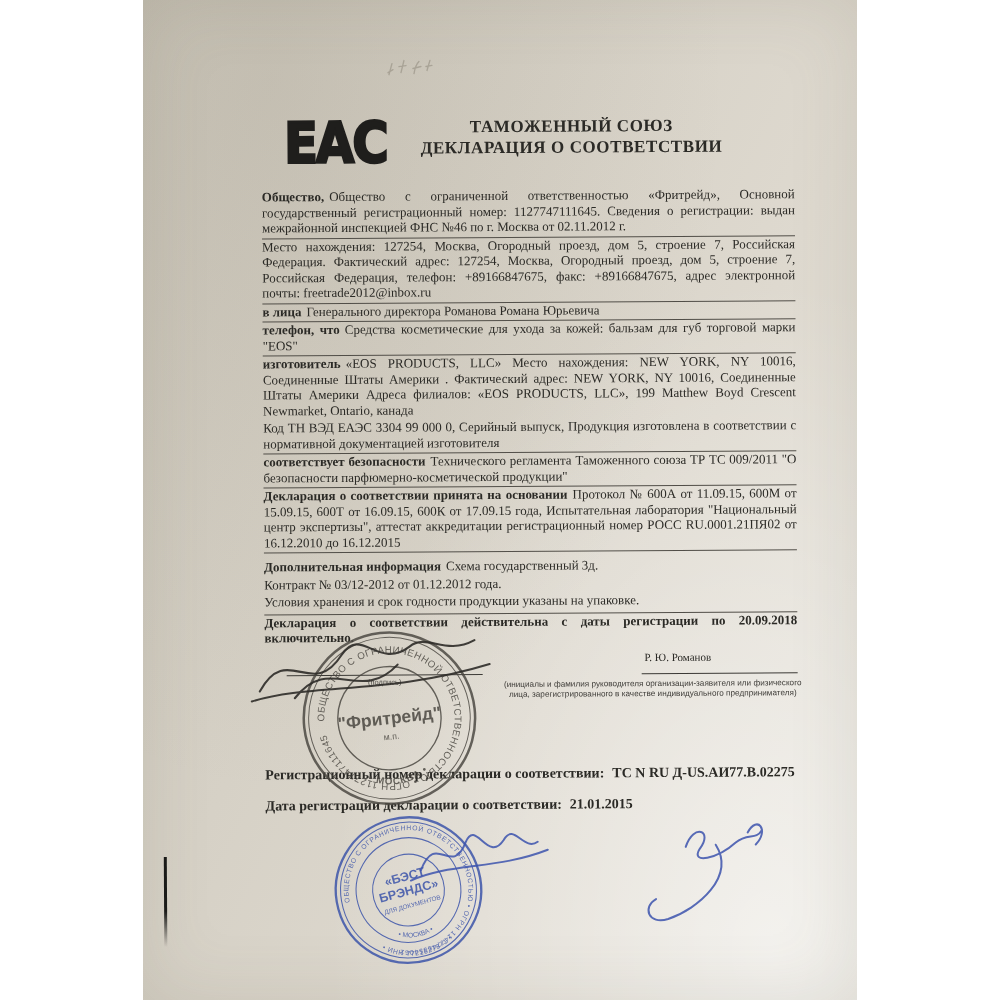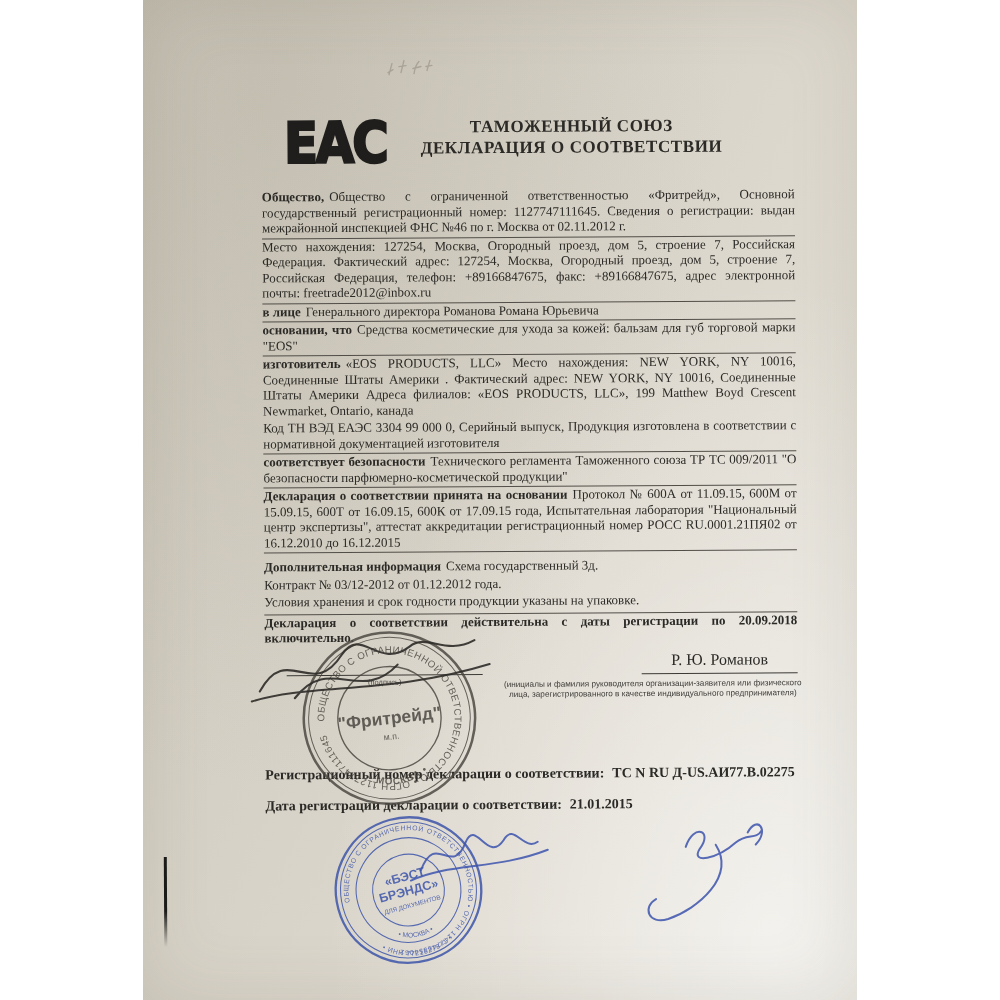--- a/index.html
+++ b/index.html
@@ -22,21 +22,21 @@
   .col{position:absolute;left:120px;top:188px;width:533px;font-size:13px;line-height:15.5px;}
   .col p{margin:0;padding:0 0 2px 0;text-align:justify;}
   .rule{border-bottom:1px solid #514e48;}
   .lead{font-weight:bold;margin-right:5px;}
   .mt8{margin-top:8px;} .mt10{margin-top:10px;} .mt6{margin-top:6px;} .mt2{margin-top:2px;}
   .grp{border-bottom:1px solid #514e48;padding-bottom:2px;}
   .bold{font-weight:bold;}
 
   .sigline{position:absolute;border-top:1.2px solid #3c3a36;}
   .cap{position:absolute;font-family:"Liberation Sans",sans-serif;font-size:7.5px;color:#4c4a45;}
-  .signer-name{position:absolute;left:500px;top:652px;width:150px;text-align:center;font-size:16px;}
+  .signer-name{position:absolute;left:500px;top:652px;width:150px;text-align:left;font-size:11px;}
   .signer-note{position:absolute;left:352px;top:680px;width:312px;text-align:center;
                font-family:"Liberation Sans",sans-serif;font-size:8.2px;line-height:10px;color:#3e3c38;}
 
   .regline{position:absolute;left:120px;font-weight:bold;font-size:14px;}
   .regline .val{margin-left:8px;}
 
   .stamp1{position:absolute;left:152px;top:625px;width:185px;height:185px;
           transform:rotate(-6deg);opacity:.82;}
   .stamp2{position:absolute;left:185px;top:812px;width:155px;height:155px;
           transform:rotate(-15deg);opacity:.85;}
@@ -67,22 +67,22 @@
       <div class="eac">EAC</div>
 
       <div class="title">
         <div>ТАМОЖЕННЫЙ СОЮЗ</div>
         <div>ДЕКЛАРАЦИЯ О СООТВЕТСТВИИ</div>
       </div>
 
       <div class="col">
         <p class="rule"><span class="lead">Общество,</span><span>Общество с ограниченной ответственностью «Фритрейд», Основной государственный регистрационный номер: 1127747111645. Сведения о регистрации: выдан межрайонной инспекцией ФНС №46 по г. Москва от 02.11.2012 г.</span></p>
         <p class="rule"><span>Место нахождения: 127254, Москва, Огородный проезд, дом 5, строение 7, Российская Федерация. Фактический адрес: 127254, Москва, Огородный проезд, дом 5, строение 7, Российская Федерация, телефон: +89166847675, факс: +89166847675, адрес электронной почты: freetrade2012@inbox.ru</span></p>
-        <p class="rule"><span class="lead">в лице</span><span>Генерального директора Романова Романа Юрьевича</span></p>
-        <p class="rule"><span class="lead">основании, что</span><span>Средства косметические для ухода за кожей: бальзам для губ  торговой марки "EOS"</span></p>
+        <p class="rule"><span class="lead">в лица</span><span>Генерального директора Романова Романа Юрьевича</span></p>
+        <p class="rule"><span class="lead">телефон, что</span><span>Средства косметические для ухода за кожей: бальзам для губ  торговой марки "EOS"</span></p>
         <p><span class="lead">изготовитель</span><span>«EOS PRODUCTS, LLC» Место нахождения: NEW YORK, NY 10016, Соединенные Штаты Америки . Фактический адрес: NEW YORK, NY 10016, Соединенные Штаты Америки  Адреса филиалов: «EOS PRODUCTS, LLC», 199 Matthew Boyd Crescent Newmarket, Ontario, канада</span></p>
         <p class="rule mt8"><span>Код ТН ВЭД ЕАЭС 3304 99 000 0, Серийный выпуск, Продукция изготовлена в соответствии с нормативной документацией изготовителя</span></p>
         <p class="rule"><span class="lead">соответствует безопасности</span><span>Технического регламента Таможенного союза ТР ТС 009/2011 "О безопасности парфюмерно-косметической продукции"</span></p>
         <p class="rule mt10"><span class="lead">Декларация о соответствии принята на основании</span><span>Протокол № 600А от 11.09.15, 600М от 15.09.15, 600Т от 16.09.15, 600К от 17.09.15 года, Испытательная лаборатория "Национальный центр экспертизы", аттестат аккредитации регистрационный номер РОСС RU.0001.21ПЯ02 от 16.12.2010 до 16.12.2015</span></p>
         <div class="grp mt6">
           <p><span class="lead">Дополнительная информация</span><span>Схема государственный 3д.</span></p>
           <p><span>Контракт № 03/12-2012 от 01.12.2012 года.</span></p>
           <p><span>Условия хранения и срок годности продукции указаны на упаковке.</span></p>
         </div>
         <p class="bold mt2">Декларация о соответствии действительна с даты регистрации по 20.09.2018 включительно.</p>

